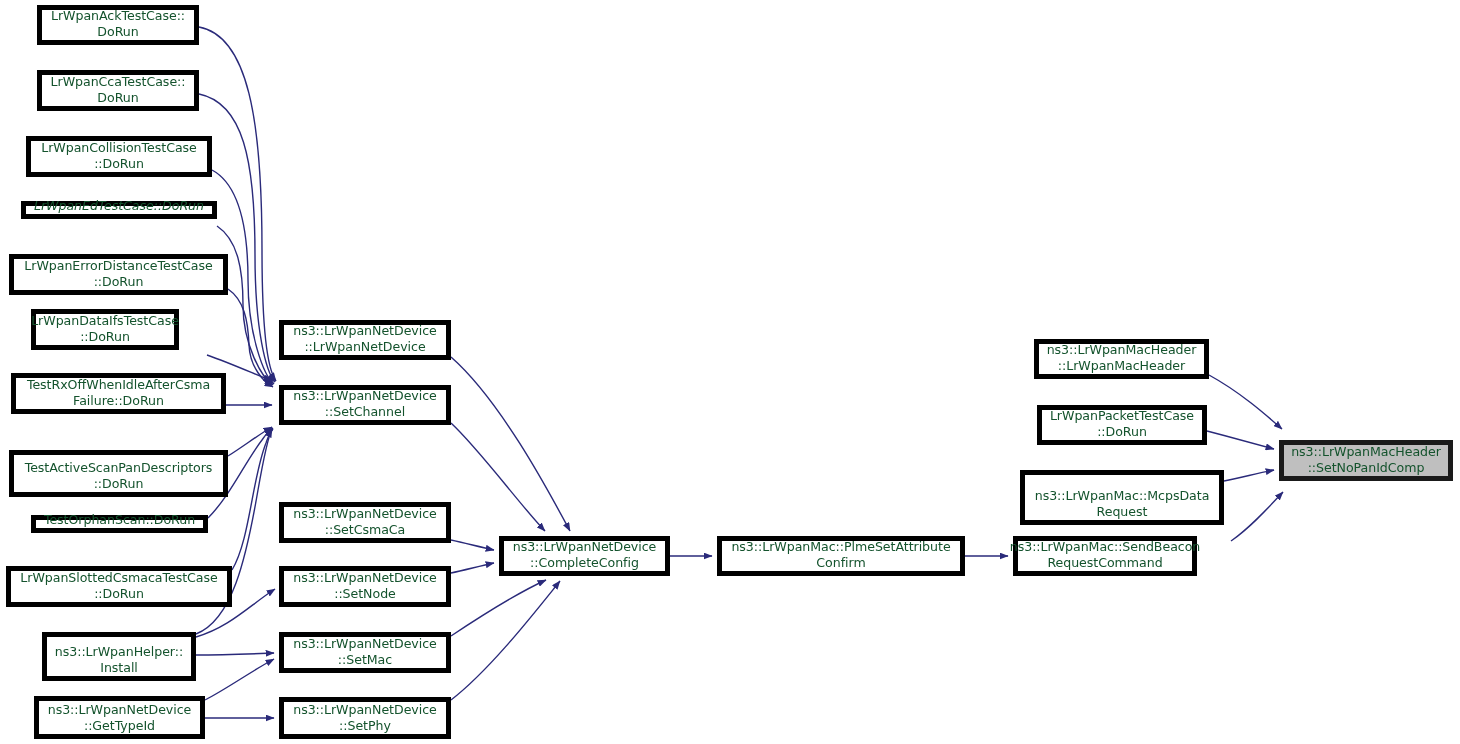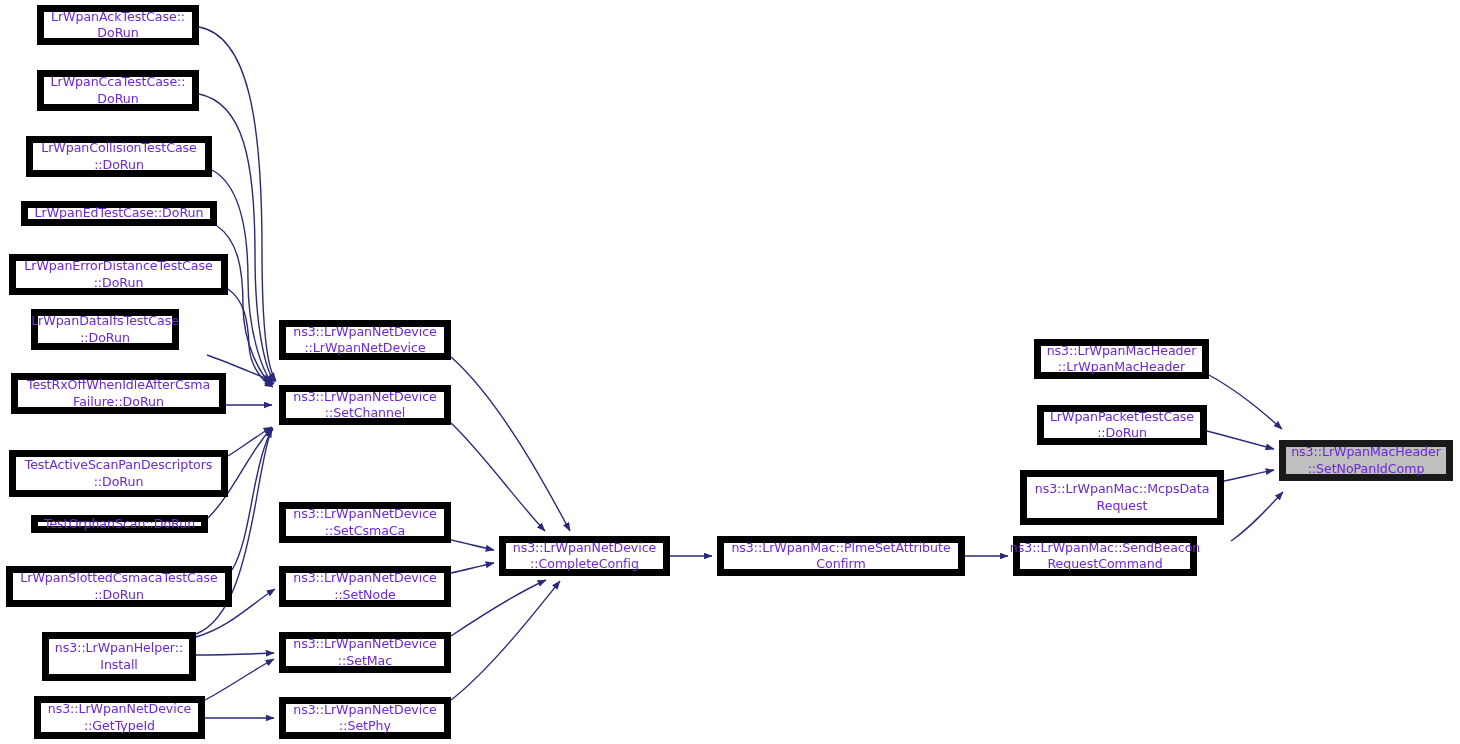--- a/index.html
+++ b/index.html
@@ -18,29 +18,29 @@
   #edge-layer {
     position: absolute;
     left: 0;
     top: 0;
     width: 1460px;
     height: 744px;
   }
   .node {
     position: absolute;
     box-sizing: border-box;
-    border: 7px solid #000000;
+    border: 5px solid #000000;
     background: #ffffff;
     display: flex;
-    align-items: center;
+    align-items: flex-end;
     justify-content: center;
     text-align: center;
     font-size: 12.6px;
     line-height: 1.28;
-    color: #6d28d9;
+    color: #14532d;
     white-space: pre-line;
     letter-spacing: -0.05px;
     z-index: 5;
   }
   .node.highlight {
     background: #bfbfbf;
     border-color: #1a1a1a;
   }
   .node-label {
     display: block;
@@ -88,21 +88,21 @@
         <path d="M 1231,541 C 1251,527 1268,508 1283,492" fill="none" stroke="#2a2a7a" stroke-width="1.4" marker-end="url(#arrowhead)"></path>
       </g>
   </svg>
   <div id="nodes-group">
       <div class="node" style="left: 37px; top: 5px; width: 162px; height: 40px;"><span class="node-label">LrWpanAckTestCase::
 DoRun</span></div>
       <div class="node" style="left: 37px; top: 70px; width: 162px; height: 41px;"><span class="node-label">LrWpanCcaTestCase::
 DoRun</span></div>
       <div class="node" style="left: 26px; top: 136px; width: 186px; height: 41px;"><span class="node-label">LrWpanCollisionTestCase
 ::DoRun</span></div>
-      <div class="node" style="left: 21px; top: 201px; width: 196px; height: 25px;"><span class="node-label">LrWpanEdTestCase::DoRun</span></div>
+      <div class="node" style="left: 21px; top: 201px; width: 196px; height: 18px; font-style: italic;"><span class="node-label">LrWpanEdTestCase::DoRun</span></div>
       <div class="node" style="left: 9px; top: 254px; width: 219px; height: 41px;"><span class="node-label">LrWpanErrorDistanceTestCase
 ::DoRun</span></div>
       <div class="node" style="left: 31px; top: 309px; width: 148px; height: 41px;"><span class="node-label">LrWpanDataIfsTestCase
 ::DoRun</span></div>
       <div class="node" style="left: 11px; top: 373px; width: 215px; height: 41px;"><span class="node-label">TestRxOffWhenIdleAfterCsma
 Failure::DoRun</span></div>
       <div class="node" style="left: 9px; top: 450px; width: 219px; height: 47px;"><span class="node-label">TestActiveScanPanDescriptors
 ::DoRun</span></div>
       <div class="node" style="left: 31px; top: 515px; width: 177px; height: 18px;"><span class="node-label">TestOrphanScan::DoRun</span></div>
       <div class="node" style="left: 6px; top: 566px; width: 226px; height: 41px;"><span class="node-label">LrWpanSlottedCsmacaTestCase

